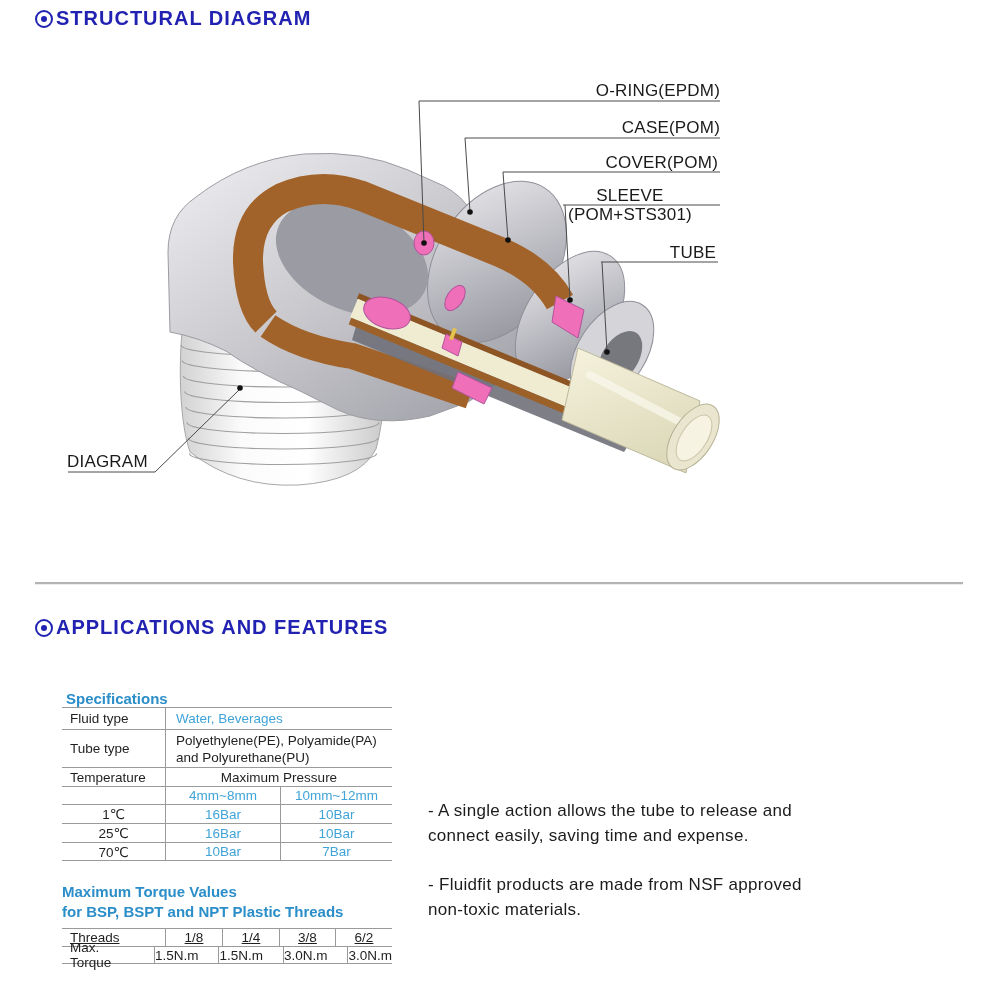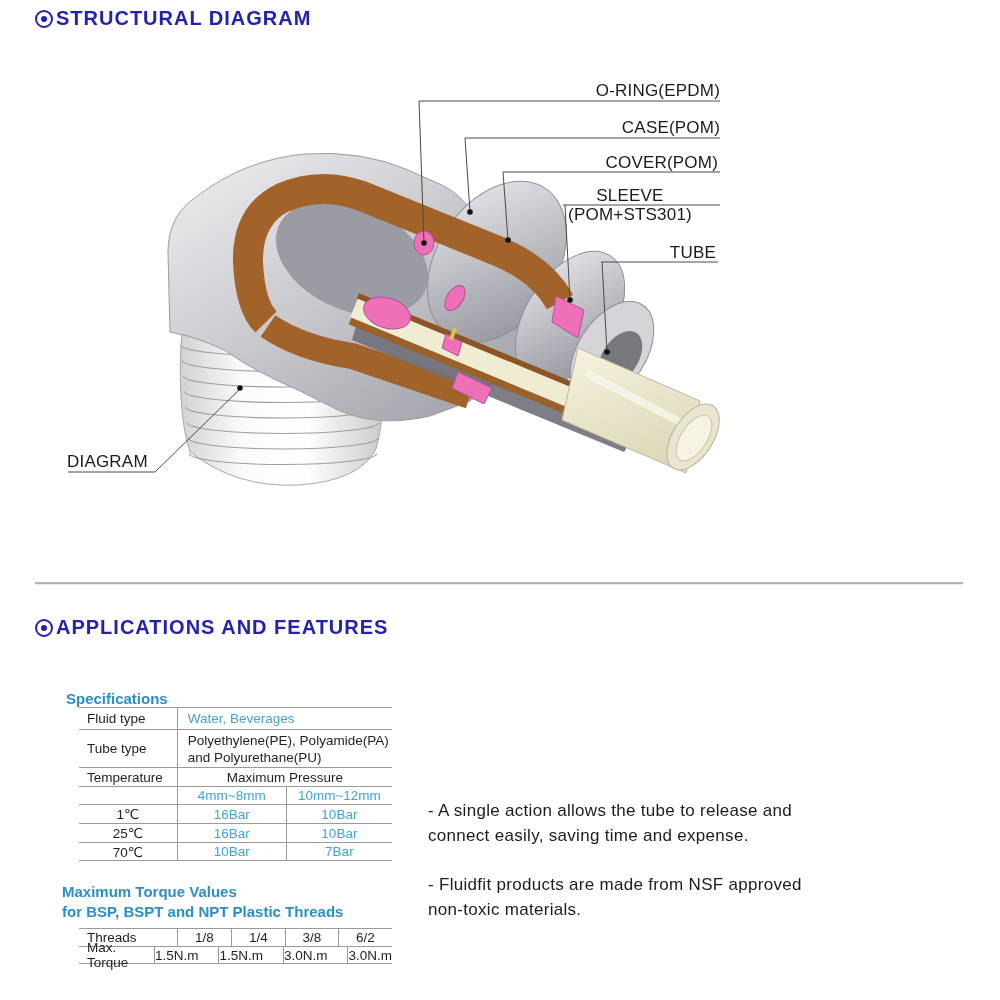--- a/index.html
+++ b/index.html
@@ -28,21 +28,21 @@
   .divider{
     left:35px;top:582px;width:928px;height:2px;background:#b3b3b3;
     border-bottom:1px solid #ececec;
   }
   
   .sub-heading{
     color:#2b8ec9;font-weight:bold;font-size:15px;line-height:20px;
   }
   
   .tbl{font-size:13.5px;color:#1f1f1f;}
-  .trow{display:flex;border-top:1px solid #9a9a9a;box-sizing:border-box;margin-left:17px;}
+  .trow{display:flex;border-top:1px solid #9a9a9a;box-sizing:border-box;}
   .trow:last-child{border-bottom:1px solid #9a9a9a;}
   .tcell{box-sizing:border-box;display:flex;align-items:center;}
   .bl{border-left:1px solid #9a9a9a;}
   .cc{justify-content:center;text-align:center;}
   .lp{padding-left:8px;}
   .lp2{padding-left:10px;}
   .blue{color:#40a4d8;}
   
   .feature{
     font-size:17px;line-height:25px;letter-spacing:0.3px;color:#1c1c1c;
@@ -220,21 +220,21 @@
       <div class="tcell cc" style="width:103px;">70℃</div>
       <div class="tcell cc bl blue" style="width:115px;">10Bar</div>
       <div class="tcell cc bl blue" style="width:112px;">7Bar</div>
     </div>
   </div>
 
   <div class="abs sub-heading pre" style="left:62px;top:882px;">Maximum Torque Values
 for BSP, BSPT and NPT Plastic Threads</div>
 
   <div class="abs tbl" style="left:62px;top:928px;width:330px;">
-    <div class="trow" style="height:18px;">
+    <div class="trow" style="height:18px;text-decoration:underline;">
       <div class="tcell lp" style="width:103px;">Threads</div>
       <div class="tcell cc bl" style="width:57px;">1/8</div>
       <div class="tcell cc bl" style="width:57px;">1/4</div>
       <div class="tcell cc bl" style="width:56px;">3/8</div>
       <div class="tcell cc bl" style="width:57px;">6/2</div>
     </div>
     <div class="trow" style="height:18px;gap:20px;">
       <div class="tcell lp" style="width:103px;">Max. Torque</div>
       <div class="tcell cc bl" style="width:57px;">1.5N.m</div>
       <div class="tcell cc bl" style="width:57px;">1.5N.m</div>

